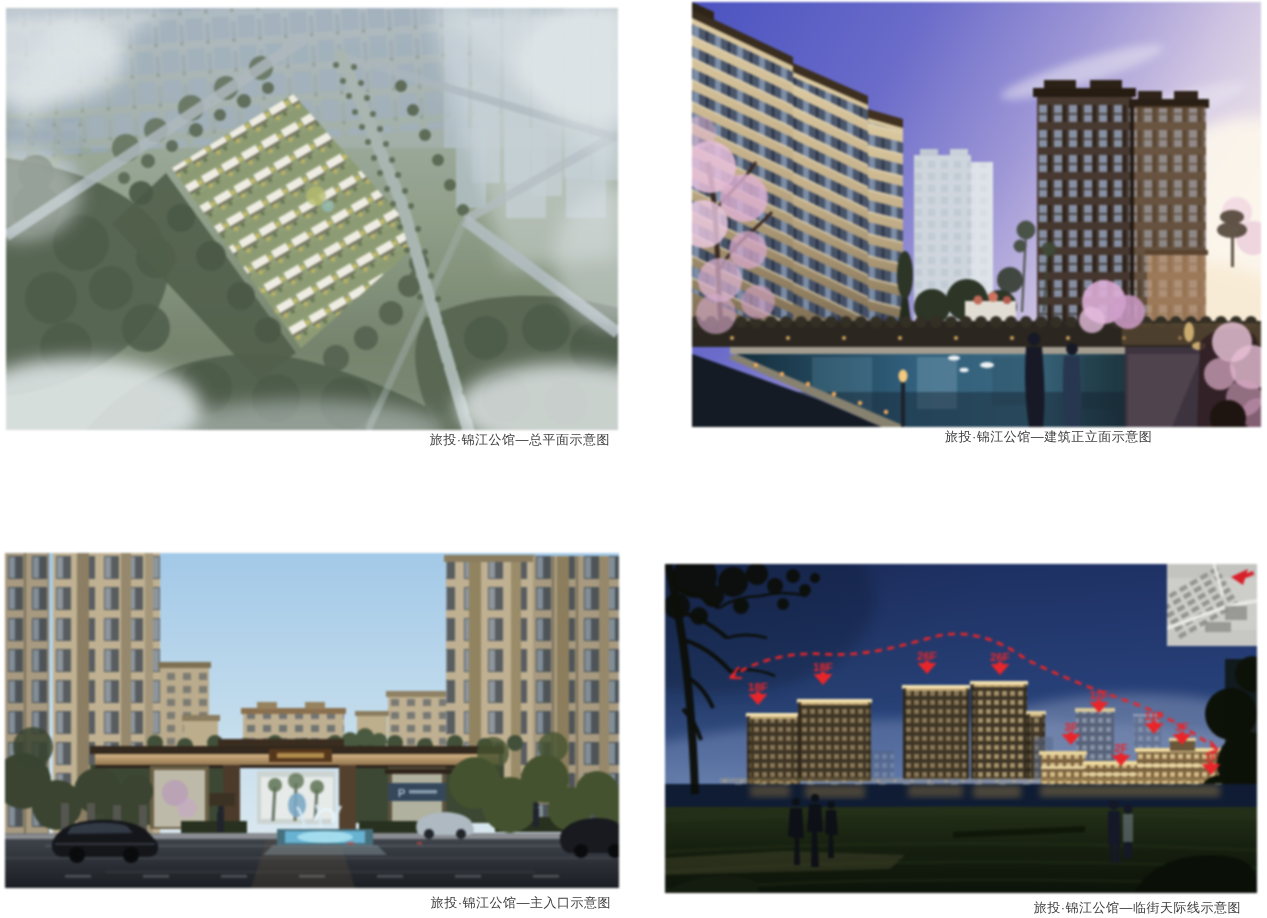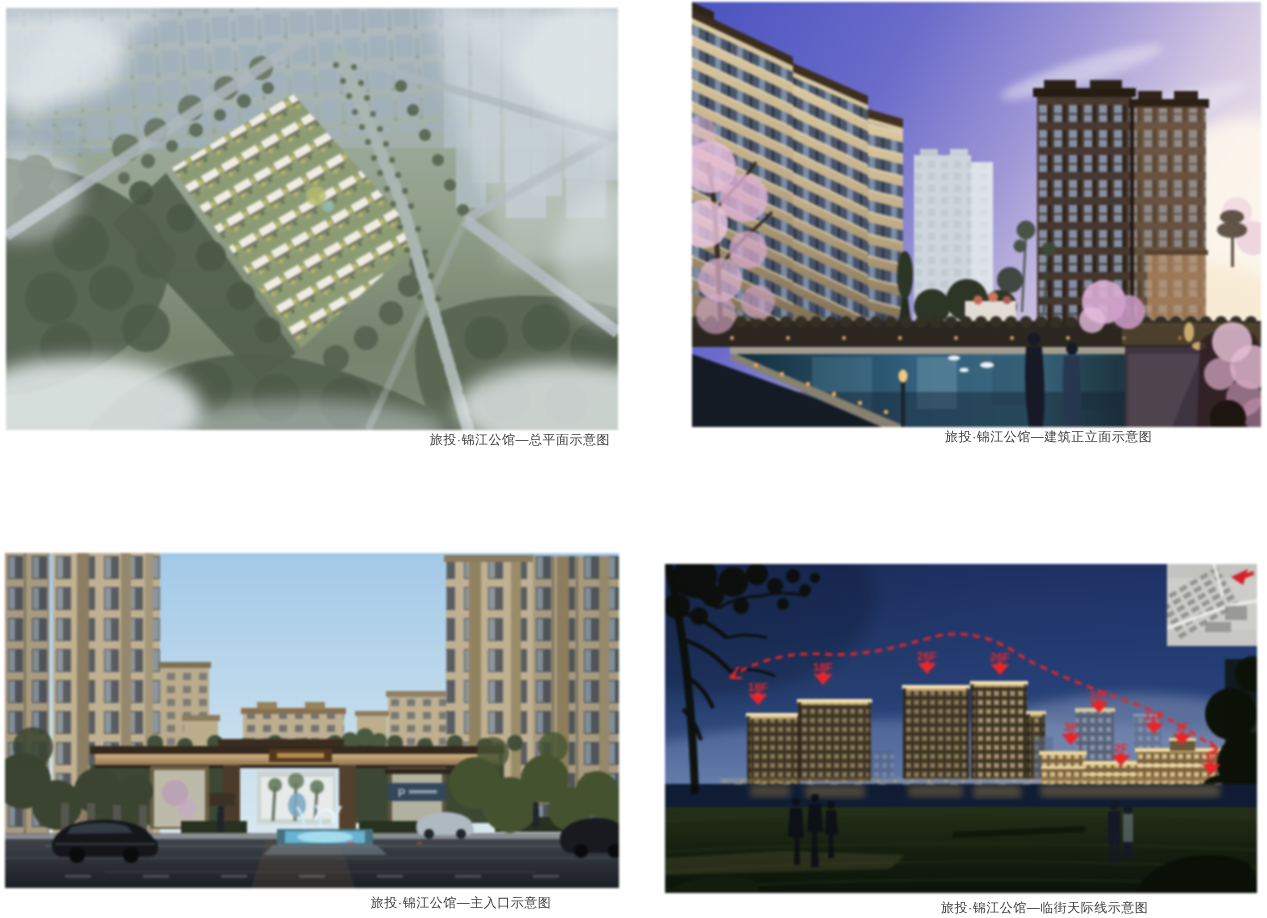--- a/index.html
+++ b/index.html
@@ -786,21 +786,21 @@
         <rect x="528" y="255" width="6" height="19"></rect>
       </g>
 
 <g fill="#c8453a" opacity="0.7">
         <rect x="342" y="289" width="7" height="2.5"></rect>
         <rect x="412" y="289" width="5" height="2.5"></rect>
       </g>
 </svg>
   </div>
 
-<div class="cap" style="top:894px;left:311px;width:300px;text-align:center;">旅投·锦江公馆—主入口示意图</div>
+<div class="cap" style="top:894px;left:311px;width:300px;text-align:right;">旅投·锦江公馆—主入口示意图</div>
 
 <div class="ph" style="left:665px;top:564px;width:592px;height:329px;">
 <svg width="592" height="329" viewBox="0 0 592 329">
 <defs>
 <linearGradient id="g4sky" x1="0" y1="0" x2="0" y2="1">
           <stop offset="0" stop-color="#1a2850"></stop>
           <stop offset="0.42" stop-color="#263e6c"></stop>
           <stop offset="0.58" stop-color="#395489"></stop>
           <stop offset="0.68" stop-color="#5671a1"></stop>
           <stop offset="0.76" stop-color="#44598a"></stop>
@@ -1150,13 +1150,13 @@
         </g>
 
 <g fill="#d8202a">
           <polygon points="566,13 583,5 578,21"></polygon>
           <rect x="578" y="9" width="11" height="4" transform="rotate(-22 583 11)"></rect>
         </g>
 </g>
 </svg>
   </div>
 
-<div class="cap" style="top:899px;left:941px;width:300px;text-align:left;">旅投·锦江公馆—临街天际线示意图</div>
+<div class="cap" style="top:899px;left:941px;width:300px;text-align:right;">旅投·锦江公馆—临街天际线示意图</div>
 
 </body></html>

